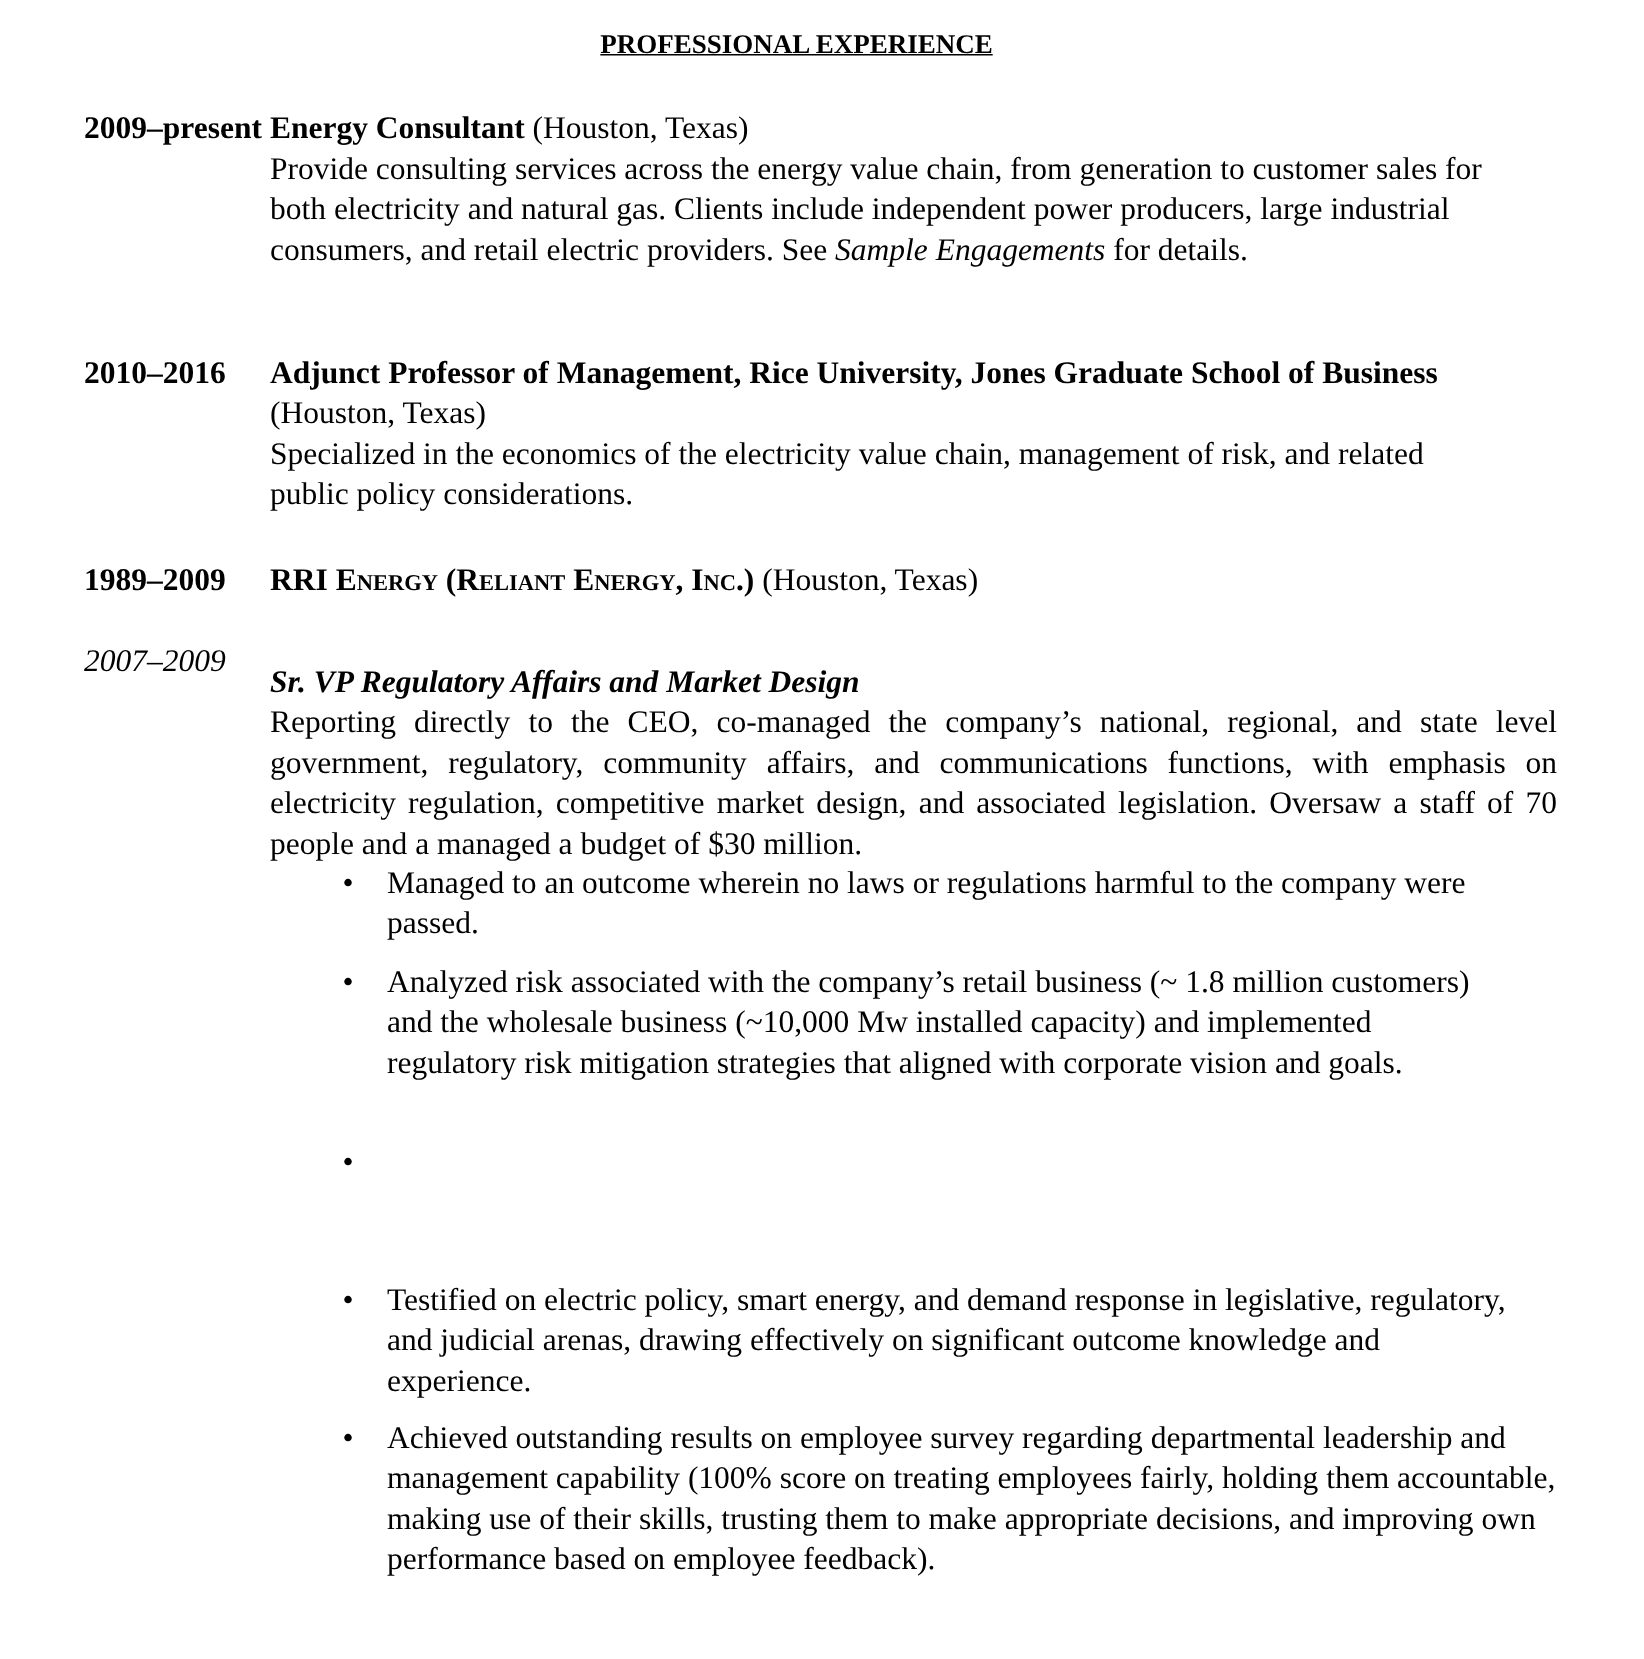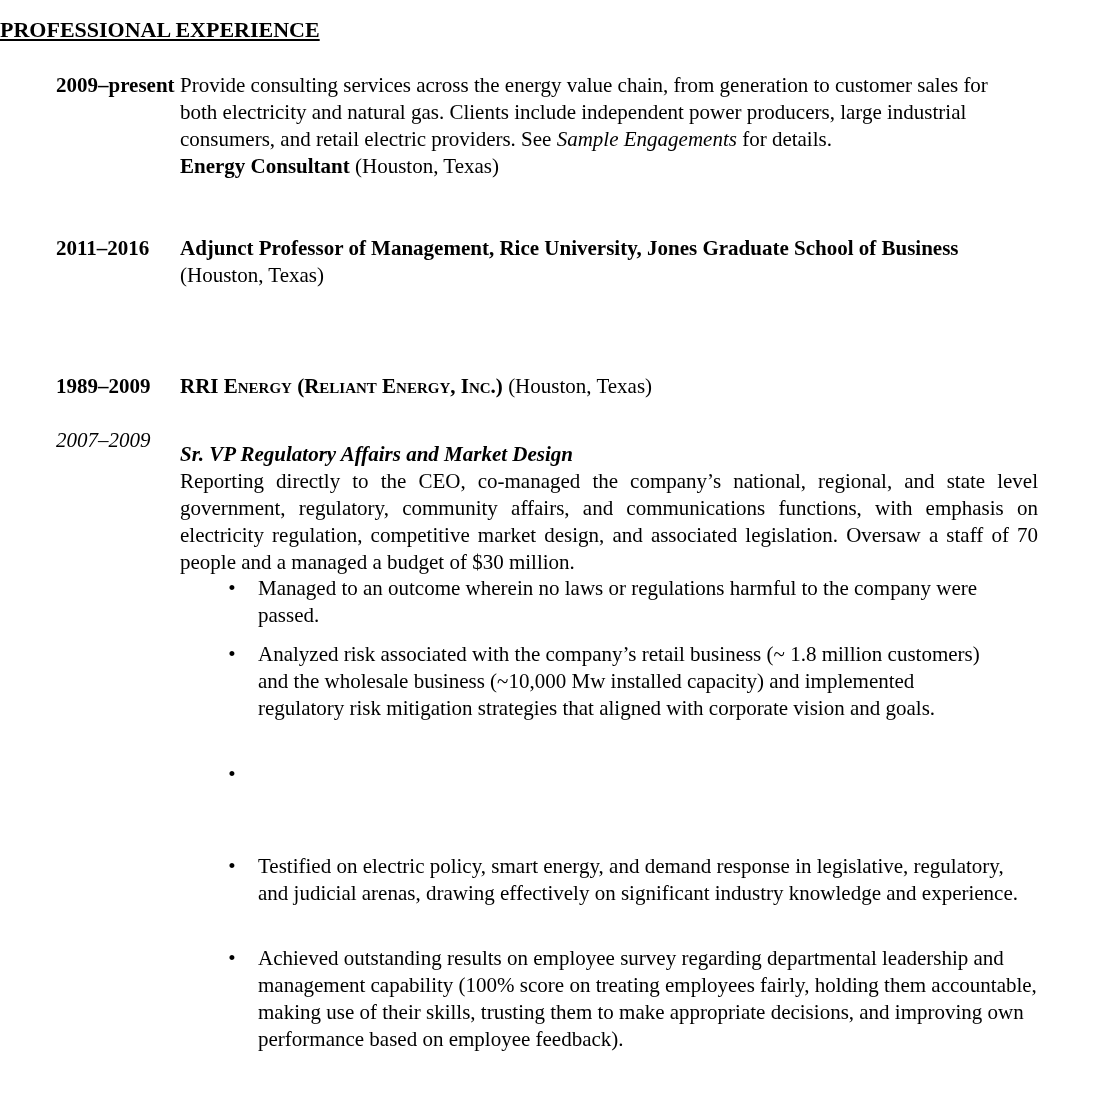--- a/index.html
+++ b/index.html
@@ -4,22 +4,22 @@
 <style>
   html, body { margin: 0; padding: 0; background: #ffffff; }
   body {
     width: 1096px; height: 1106px; overflow: hidden;
     font-family: "Liberation Serif", "DejaVu Serif", serif;
     font-size: 21px; line-height: 27px; color: #000000;
     position: relative;
   }
   .title {
     position: absolute; top: 16px; left: 0; width: 1062px;
-    text-align: left; font-weight: bold; text-decoration: underline;
-    font-size: 22px;
+    text-align: center; font-weight: bold; text-decoration: underline;
+    font-size: 18px;
   }
   .entry { position: absolute; left: 0; width: 1096px; }
   .date {
     position: absolute; left: 24px; top: 0; font-weight: bold;
     white-space: nowrap;
     margin-left: 32px;
   }
   .date.italic { font-weight: normal; font-style: italic; }
   .body {
     position: absolute; left: 180px; top: 0; width: 860px;
@@ -42,35 +42,36 @@
   }
 </style>
 </head>
 <body>
 
 <div class="title">PROFESSIONAL EXPERIENCE</div>
 
 <div class="entry" style="top:72px;">
   <div class="date">2009–present</div>
   <div class="body" style="width:840px;">
-    <p><span>Provide consulting services across the energy value chain, from generation to customer sales for both electricity and natural gas.  Clients include independent power producers, large industrial consumers, and retail electric providers. See </span><span class="i">Sample Engagements</span><span> for details.</span></p>
     <p>
       <span class="b">Energy Consultant</span>
       <span>(Houston, Texas)</span>
     </p>
+    <p><span>Provide consulting services across the energy value chain, from generation to customer sales for both electricity and natural gas.  Clients include independent power producers, large industrial consumers, and retail electric providers. See </span><span class="i">Sample Engagements</span><span> for details.</span></p>
   </div>
 </div>
 
 <div class="entry" style="top:235px;">
-  <div class="date">2011–2016</div>
+  <div class="date">2010–2016</div>
   <div class="body" style="width:810px;">
     <p>
       <span class="b">Adjunct Professor of Management, Rice University, Jones Graduate School of Business</span>
       <span>(Houston, Texas)</span>
     </p>
+    <p>Specialized in the economics of the electricity value chain, management of risk, and related public policy considerations.</p>
   </div>
 </div>
 
 <div class="entry" style="top:373px;">
   <div class="date">1989–2009</div>
   <div class="body">
     <p>
       <span class="sc">RRI Energy (Reliant Energy, Inc.)</span>
       <span>(Houston, Texas)</span>
     </p>
@@ -92,19 +93,19 @@
   </li>
   <li style="top:641px; width:740px;">
     <span class="dot">•</span>
     <span>Analyzed risk associated with the company’s retail business (~ 1.8 million customers) and the wholesale business (~10,000 Mw installed capacity) and implemented regulatory risk mitigation strategies that aligned with corporate vision and goals.</span>
   </li>
   <li style="top:761px; width:730px;">
     <span class="dot">•</span>
   </li>
   <li style="top:853px; width:760px;">
     <span class="dot">•</span>
-    <span>Testified on electric policy, smart energy, and demand response in legislative, regulatory, and judicial arenas, drawing effectively on significant industry knowledge and experience.</span>
+    <span>Testified on electric policy, smart energy, and demand response in legislative, regulatory, and judicial arenas, drawing effectively on significant outcome knowledge and experience.</span>
   </li>
   <li style="top:945px; width:785px;">
     <span class="dot">•</span>
     <span>Achieved outstanding results on employee survey regarding departmental leadership and management capability (100% score on treating employees fairly, holding them accountable, making use of their skills, trusting them to make appropriate decisions, and improving own performance based on employee feedback).</span>
   </li>
 </ul>
 
 </body></html>

